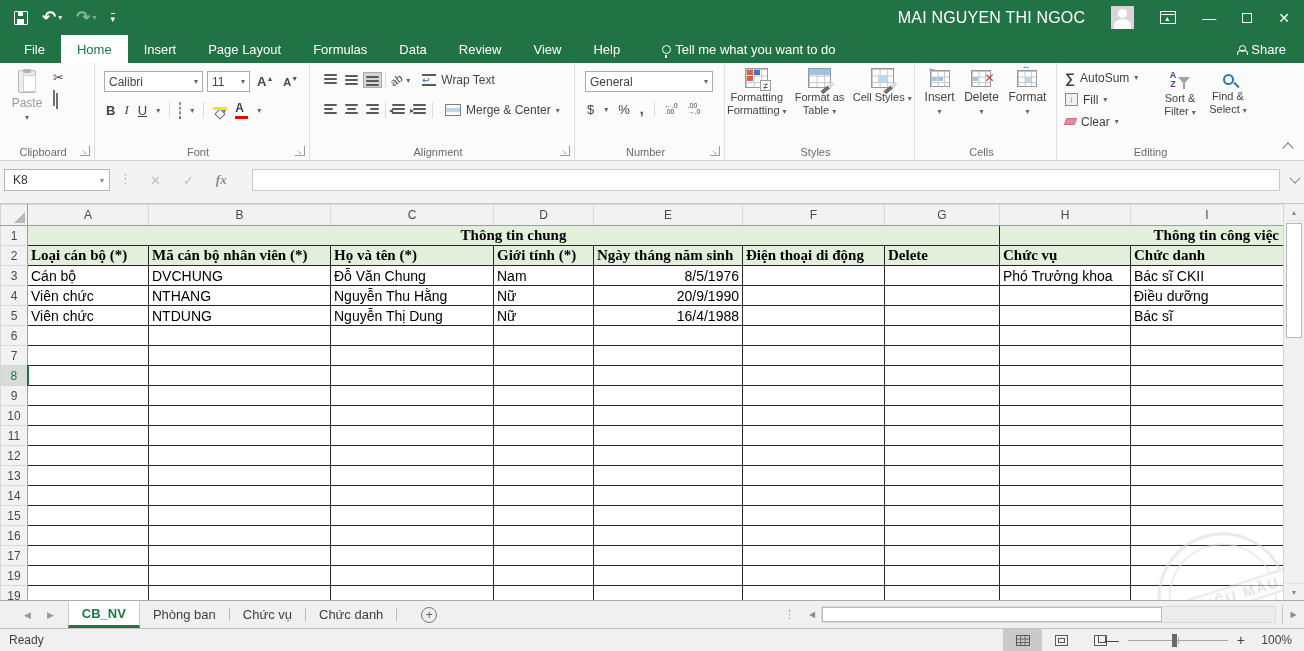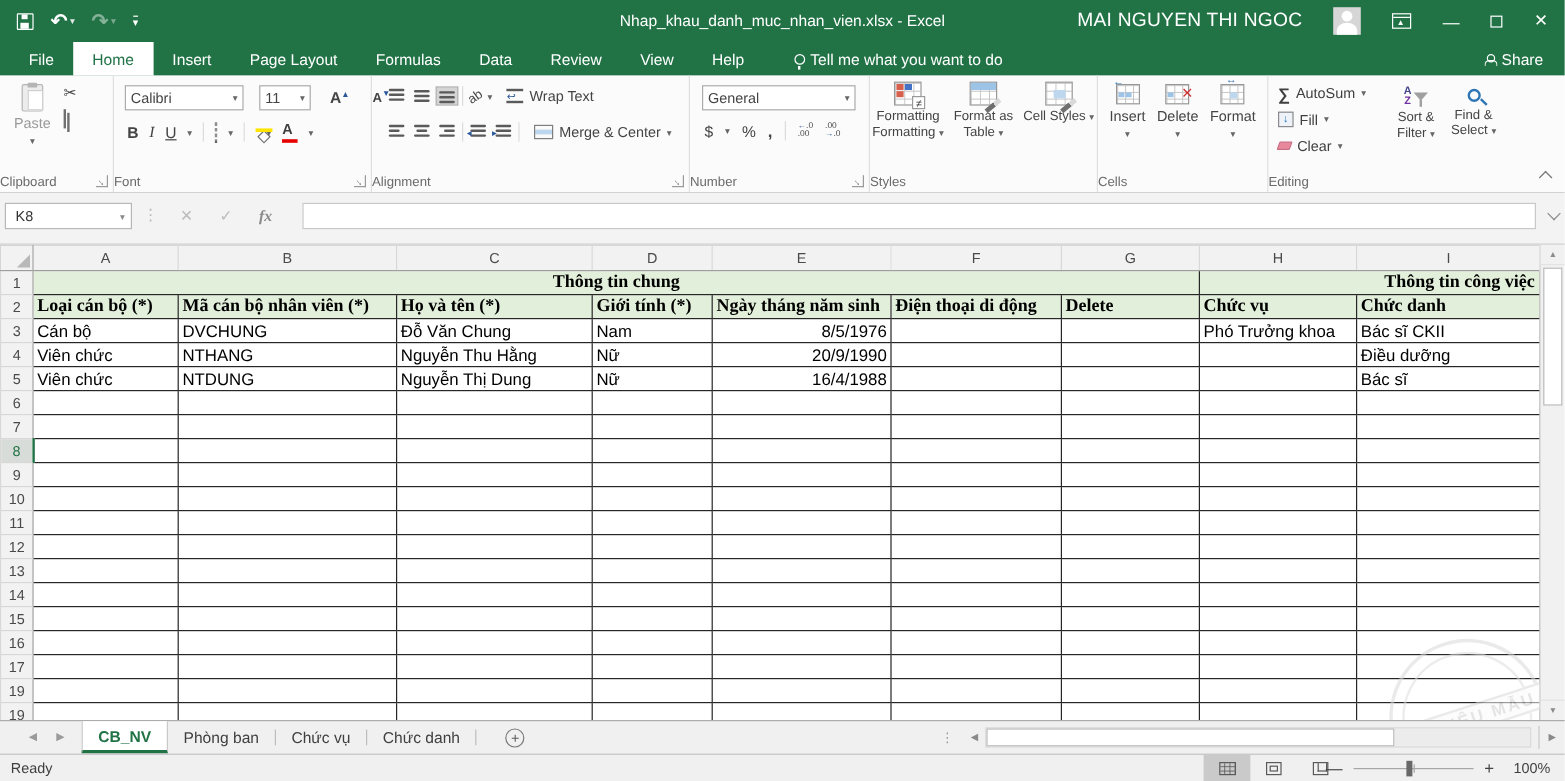--- a/index.html
+++ b/index.html
@@ -38,40 +38,40 @@
   .bulb { width:9px; height:9px; border:1.5px solid #fff; border-radius:50%; position:relative; }
   .bulb:after { content:""; position:absolute; left:2px; top:9px; width:2px; height:3px; background:#fff; }
   .share { position:absolute; right:18px; top:0; height:28px; display:flex; align-items:center; gap:6px; }
   .person { width:8px; height:8px; position:relative; }
   .person:before { content:""; position:absolute; left:2px; top:0; width:5px; height:5px; border:1px solid #fff; border-radius:50%; }
   .person:after { content:""; position:absolute; left:0; top:5px; width:9px; height:4px; border:1px solid #fff; border-bottom:none; border-radius:4px 4px 0 0; }
 
   
   .ribbon { position:absolute; left:0; top:63px; width:1304px; height:98px; background:#fbfbfb; border-bottom:1px solid #d2d2d2; font-size:12px; color:#444; }
   .rgroup { position:absolute; top:0; height:97px; border-right:1px solid #e0e0e0; }
-  .glabel { position:absolute; bottom:2px; left:0; right:8px; font-size:11px; color:#6a6a6a; }
+  .glabel { position:absolute; bottom:2px; left:0; right:8px; text-align:center; font-size:11px; color:#6a6a6a; }
   .launcher { position:absolute; bottom:4px; right:4px; width:10px; height:10px; border:1px solid #9a9a9a; border-top:none; border-left:none; }
   .launcher:after { content:"→"; position:absolute; right:0px; bottom:-1px; font-size:8px; color:#777; transform:rotate(45deg); }
   .collapse-rib { position:absolute; right:12px; bottom:8px; width:8px; height:8px; border-left:1.5px solid #777; border-top:1.5px solid #777; transform:rotate(45deg); }
   .dd { font-size:8px; color:#666; }
   .combo { background:#fff; border:1px solid #ababab; height:21px; display:flex; align-items:center; padding:0 4px; position:relative; font-size:12px; }
   .combo .dd { position:absolute; right:4px; }
 
   .g-clipboard { left:0; width:95px; }
   .pastebtn { position:absolute; left:5px; top:7px; width:44px; height:68px; display:flex; flex-direction:column; align-items:center; gap:3px; color:#9a9a9a; }
   .clip { width:18px; height:23px; border:1px solid #b5b5b5; background:#ececec; border-radius:2px; position:relative; }
   .clip:before { content:""; position:absolute; left:4px; top:-2px; width:8px; height:4px; background:#b5b5b5; border-radius:1px; }
   .clip:after { content:""; position:absolute; left:4px; top:4px; width:11px; height:15px; background:#fff; border:1px solid #cfcfcf; }
   .clipcol { position:absolute; left:53px; top:7px; display:flex; flex-direction:column; gap:6px; align-items:flex-start; }
   .cut { font-size:13px; color:#4a4a4a; }
   .ic-copy { width:9px; height:11px; border:1px solid #6f6f6f; background:#fff; box-shadow:3px 3px 0 -1px #fff, 3px 3px 0 0 #6f6f6f; }
   .ic-paint { width:12px; height:4px; background:linear-gradient(90deg,#8a6f5a 55%,#e0b87a 55%); transform:rotate(-45deg); margin-top:4px; }
 
   .g-font { left:95px; width:215px; }
-  .fontrow1 { position:absolute; left:9px; top:8px; display:flex; gap:13px; align-items:center; }
+  .fontrow1 { position:absolute; left:9px; top:8px; display:flex; gap:4px; align-items:center; }
   .fname { width:99px; } .fsize { width:43px; }
   .fgrow { font-size:13px; font-weight:bold; position:relative; padding:0 3px; }
   .fgrow sup { font-size:7px; color:#2b579a; }
   .fontrow2 { position:absolute; left:11px; top:38px; display:flex; gap:9px; align-items:center; height:18px; }
   .bi { font-weight:bold; font-size:13px; } .it { font-style:italic; font-size:13px; font-family:"Liberation Serif",serif; } .un { text-decoration:underline; font-size:13px; }
   .vsep { width:1px; height:16px; background:#dcdcdc; }
   .ic-borders { width:13px; height:13px; border:1px dashed #8f8f8f; border-bottom:2px solid #404040; }
   .ic-fill { width:15px; height:15px; position:relative; }
   .ic-fill .dia { position:absolute; left:3px; top:0; width:8px; height:8px; border:1.5px solid #6f6f6f; transform:rotate(45deg); }
   .ic-fill .bar { position:absolute; left:0; bottom:0; width:14px; height:3px; background:#ffe400; }
@@ -221,21 +221,20 @@
         <span class="qdd">▾</span>
       </span>
     <span class="qbtn">
         <span class="redo">↷</span>
         <span class="qdd" style="opacity:.4">▾</span>
       </span>
     <span class="qbtn">
         <span class="qat-more">▾</span>
       </span>
   </div>
-  <div class="wtitle">Nhap_khau_danh_muc_nhan_vien.xlsx - Excel</div>
   <div class="tright">
     <span class="uname">MAI NGUYEN THI NGOC</span>
     <span class="avatar"></span>
     <span class="ribopt"></span>
     <span class="wmin">—</span>
     <span class="wmax"></span>
     <span class="wclose">✕</span>
   </div>
 </div>
 

